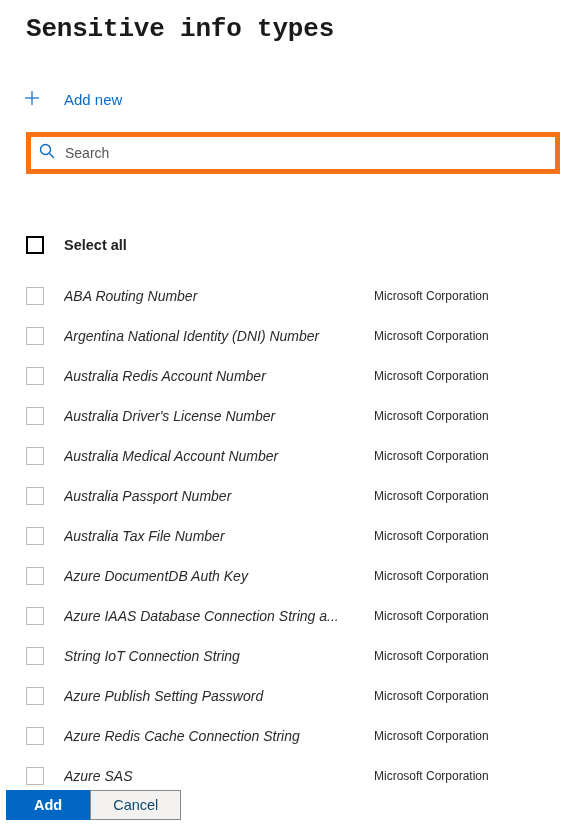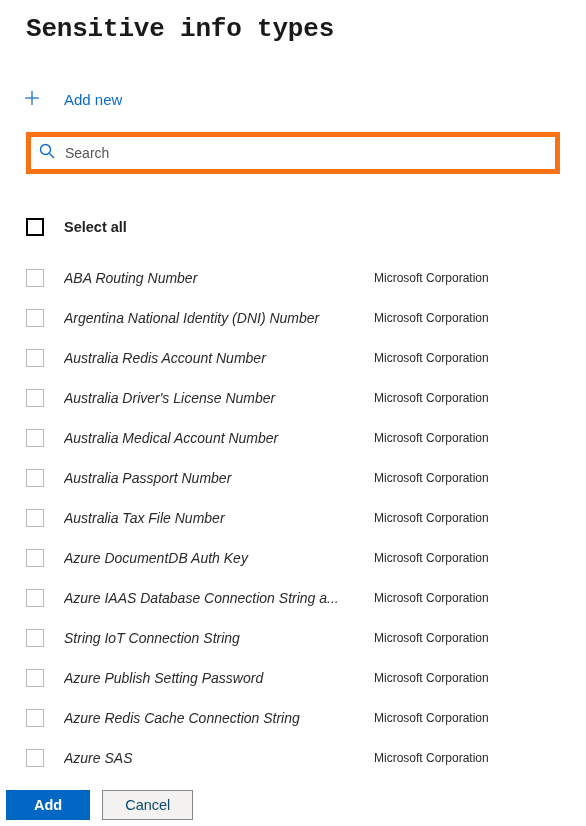--- a/index.html
+++ b/index.html
@@ -53,21 +53,21 @@
     font-size: 14px;
     font-family: inherit;
     color: #323130;
     background: transparent;
   }
   .search-input::placeholder { color: #555; }
   .select-all {
     display: flex;
     align-items: center;
     gap: 20px;
-    margin-top: 44px;
+    margin-top: 62px;
   }
   .select-all .cb-master {
     width: 18px;
     height: 18px;
     border: 2px solid #000;
     background: #fff;
     flex: 0 0 auto;
   }
   .select-all-label {
     font-size: 14.5px;
@@ -102,21 +102,21 @@
   .publisher {
     flex: 1;
     font-size: 12px;
     color: #2b2a29;
   }
   .footer {
     position: absolute;
     left: 6px;
     bottom: 6px;
     display: flex;
-    gap: 12px;
+    gap: 0;
   }
   .btn-primary {
     background: #0067c5;
     color: #fff;
     border: none;
     font-size: 14.5px;
     font-weight: 600;
     padding: 7px 28px;
     cursor: pointer;
     font-family: inherit;

